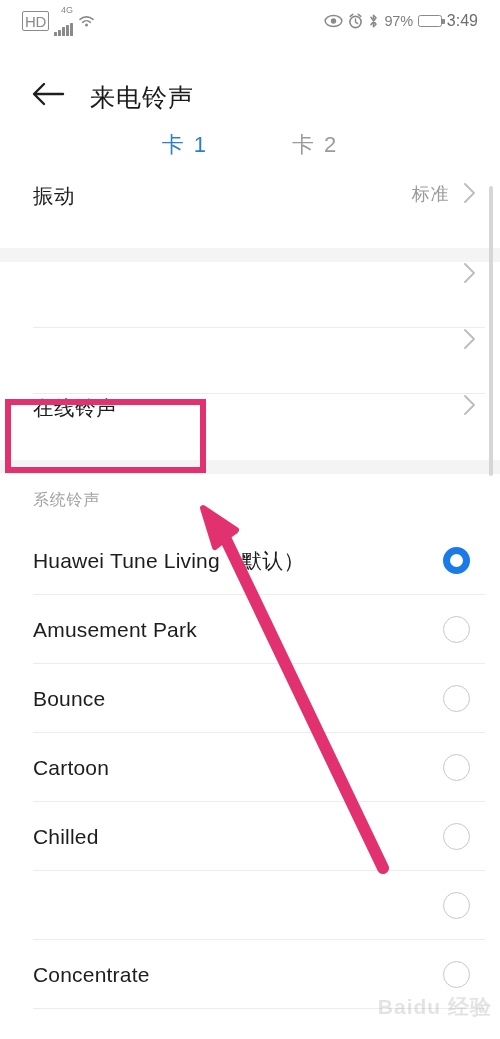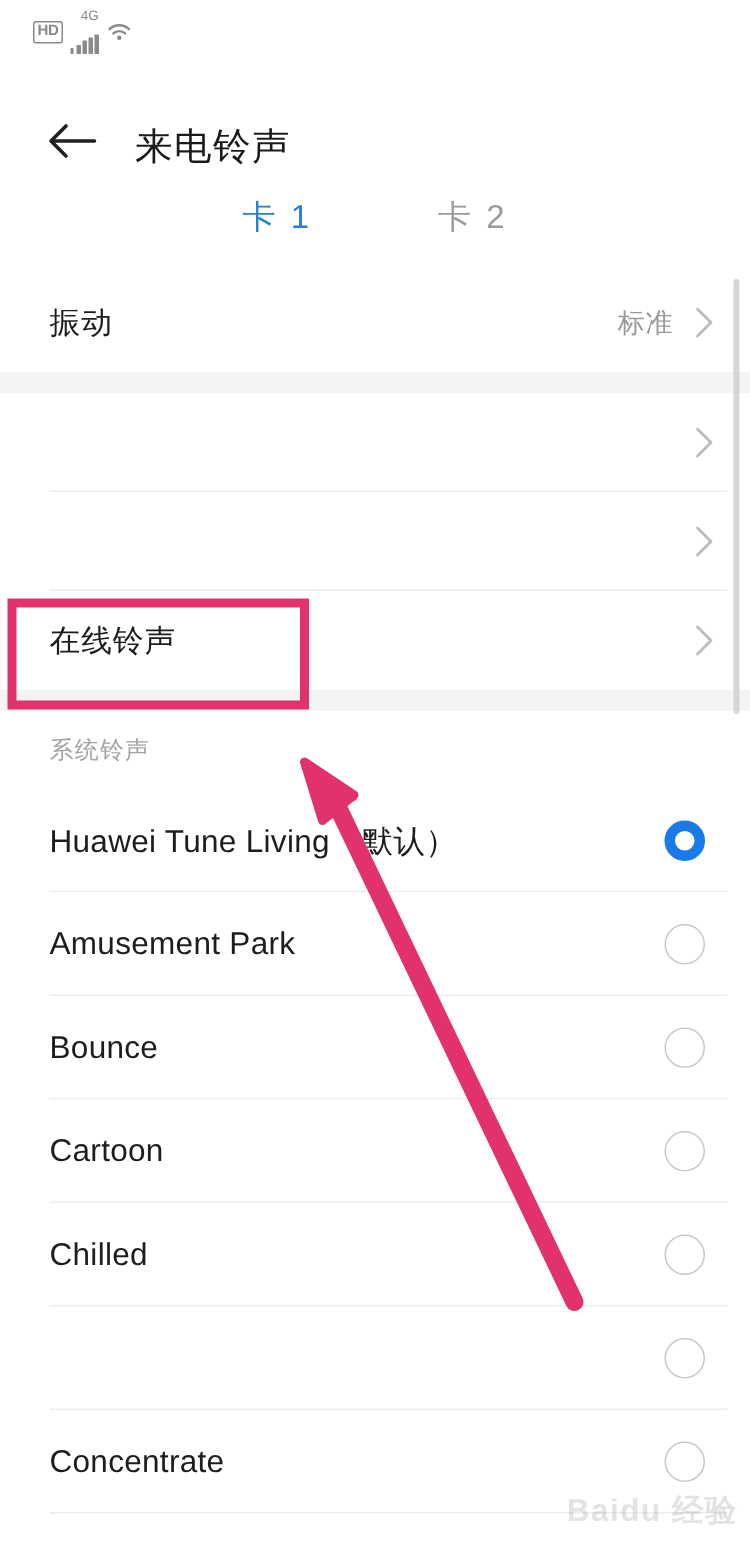--- a/index.html
+++ b/index.html
@@ -21,21 +21,21 @@
     width: 500px; height: 42px;
     display: flex; align-items: center;
     padding: 0 22px;
     color: #8a8a8a;
   }
   .sb-left { display: flex; align-items: center; gap: 5px; }
   .sb-right { display: flex; align-items: center; gap: 5px; margin-left: auto; }
   .hd-badge {
     border: 1.6px solid #8a8a8a;
     border-radius: 2px;
-    font-size: 10px; font-weight: bold;
+    font-size: 15px; font-weight: normal;
     line-height: 1;
     padding: 1.5px 2px;
     letter-spacing: -0.3px;
     color: #8a8a8a;
   }
   .net-wrap { display: flex; align-items: flex-end; gap: 1px; flex-direction: column; }
   .net-g { font-size: 9px; line-height: 1; margin-bottom: 7px; color:#8a8a8a;}
   .bars { display: flex; align-items: flex-end; gap: 1.5px; height: 13px; }
   .bars i { display:block; width: 2.6px; background: #8a8a8a; border-radius: 0.5px; }
   .bars i:nth-child(1){height:4px;} .bars i:nth-child(2){height:6.5px;}
@@ -85,21 +85,21 @@
     left: 2px; right: 2px; bottom: -9px;
     height: 3.5px; background: #2a7fd4; border-radius: 2px;
   }
 
   
   .section { background: #ffffff; }
   .gap { background: #f4f4f4; width: 500px; }
   .row {
     position: relative;
     height: 66px;
-    display: flex; align-items: center;
+    display: flex; align-items: flex-start;
     padding: 0 24px 0 33px;
     background: #ffffff;
   }
   .row .label { font-size: 20.5px; color: #1d1d1d; letter-spacing: 0.6px; }
   .row .value { margin-left: auto; font-size: 18px; color: #9a9a9a; letter-spacing: 0.6px; }
   .chev { margin-left: 14px; display:flex; align-items:center; }
   .row .chev.solo { margin-left: auto; }
   .divider {
     position: absolute; left: 33px; right: 15px; bottom: 0;
     height: 1px; background: #ececec;
@@ -176,20 +176,43 @@
             <i></i>
           </span>
       </span>
       <span class="sb-icon">
         <svg width="17" height="14" viewBox="0 0 17 14">
           <path d="M8.5 12.6a1.5 1.5 0 100-3 1.5 1.5 0 000 3z" fill="#8a8a8a"></path>
           <path d="M4.6 8.3a5.7 5.7 0 017.8 0" stroke="#8a8a8a" stroke-width="1.6" fill="none" stroke-linecap="round"></path>
           <path d="M2 5.4a9.5 9.5 0 0113 0" stroke="#8a8a8a" stroke-width="1.6" fill="none" stroke-linecap="round"></path>
         </svg>
       </span>
+    </div>
+    <div class="sb-right">
+      <span class="sb-icon">
+        <svg width="19" height="14" viewBox="0 0 19 14">
+          <ellipse cx="9.5" cy="7" rx="8.3" ry="5.4" fill="none" stroke="#8a8a8a" stroke-width="1.5"></ellipse>
+          <circle cx="9.5" cy="7" r="2.7" fill="#8a8a8a"></circle>
+        </svg>
+      </span>
+      <span class="sb-icon">
+        <svg width="15" height="16" viewBox="0 0 15 16">
+          <circle cx="7.5" cy="9" r="5.6" fill="none" stroke="#8a8a8a" stroke-width="1.6"></circle>
+          <path d="M7.5 6v3.2l2.2 1.4" stroke="#8a8a8a" stroke-width="1.4" fill="none" stroke-linecap="round"></path>
+          <path d="M2.2 3.3L4.7 1.3M12.8 3.3L10.3 1.3" stroke="#8a8a8a" stroke-width="1.6" stroke-linecap="round"></path>
+        </svg>
+      </span>
+      <span class="sb-icon">
+        <svg width="11" height="16" viewBox="0 0 11 16">
+          <path d="M3 4.2L8 11.3 5.5 13.7V2.3L8 4.7 3 11.8" stroke="#8a8a8a" stroke-width="1.5" fill="none" stroke-linejoin="round" stroke-linecap="round"></path>
+        </svg>
+      </span>
+      <span class="pct">97%</span>
+      <span class="battery"><span class="fill"></span></span>
+      <span class="clock">3:49</span>
     </div>
   </div>
 
   <div class="appbar">
     <div class="back-btn">
       <svg width="34" height="26" viewBox="0 0 34 26">
         <path d="M32 13H3.5M13 3L3 13l10 10" stroke="#1f1f1f" stroke-width="2.4" fill="none" stroke-linecap="round" stroke-linejoin="round"></path>
       </svg>
     </div>
     <div class="page-title">来电铃声</div>

